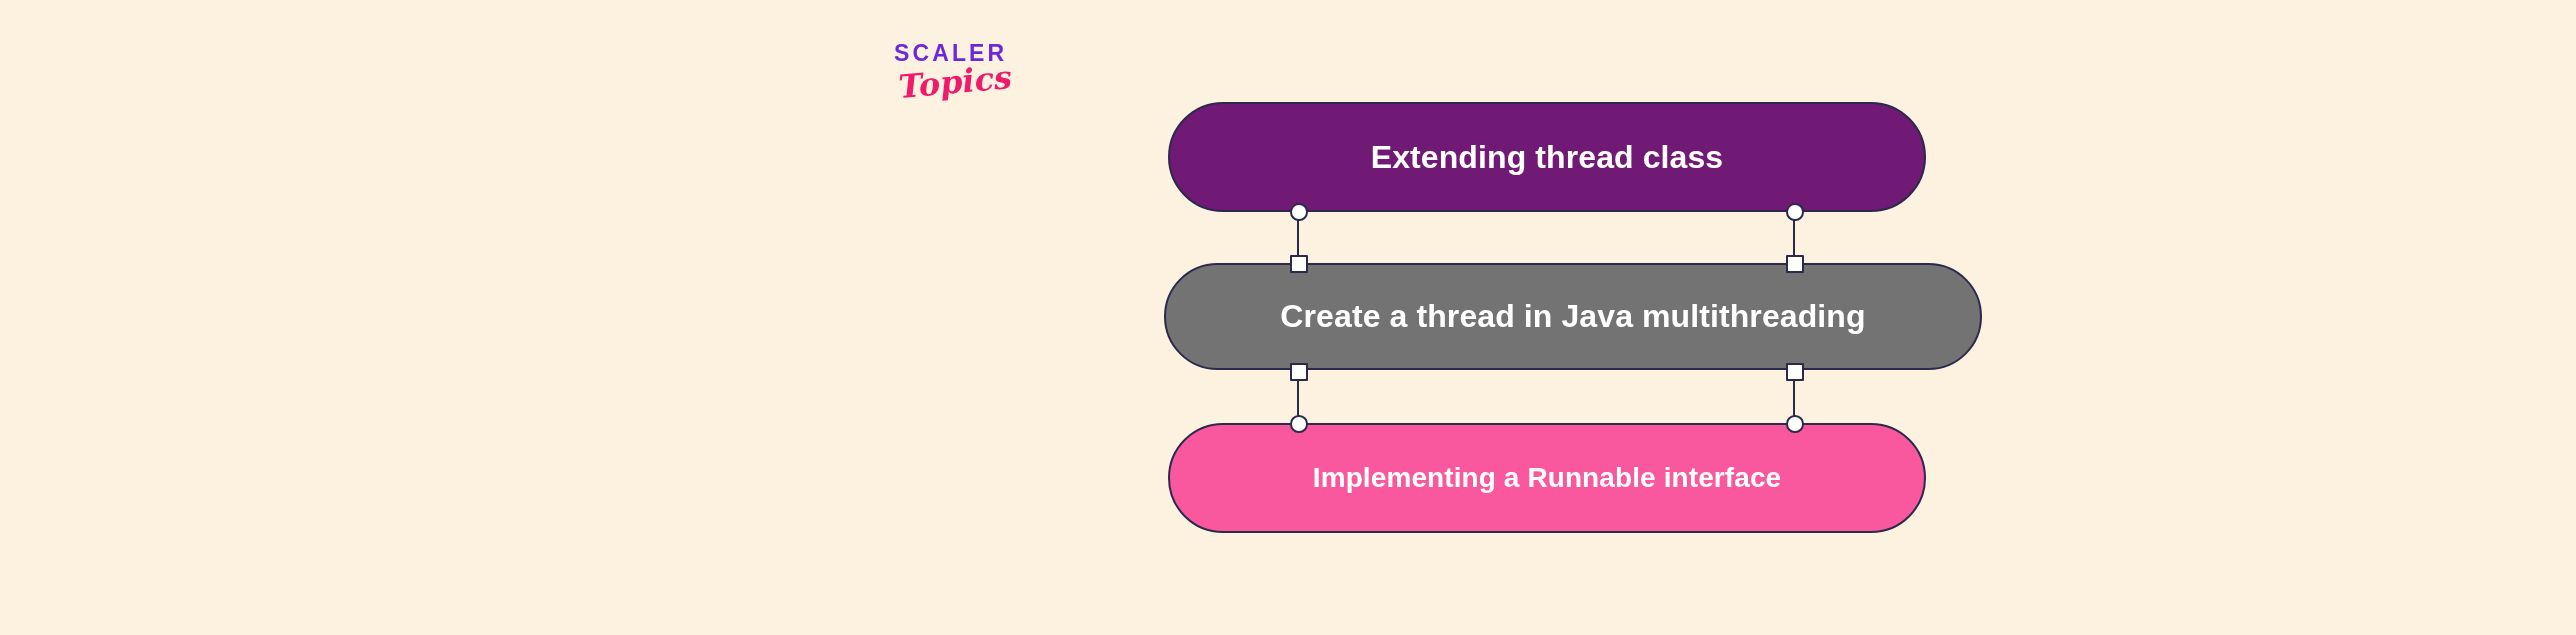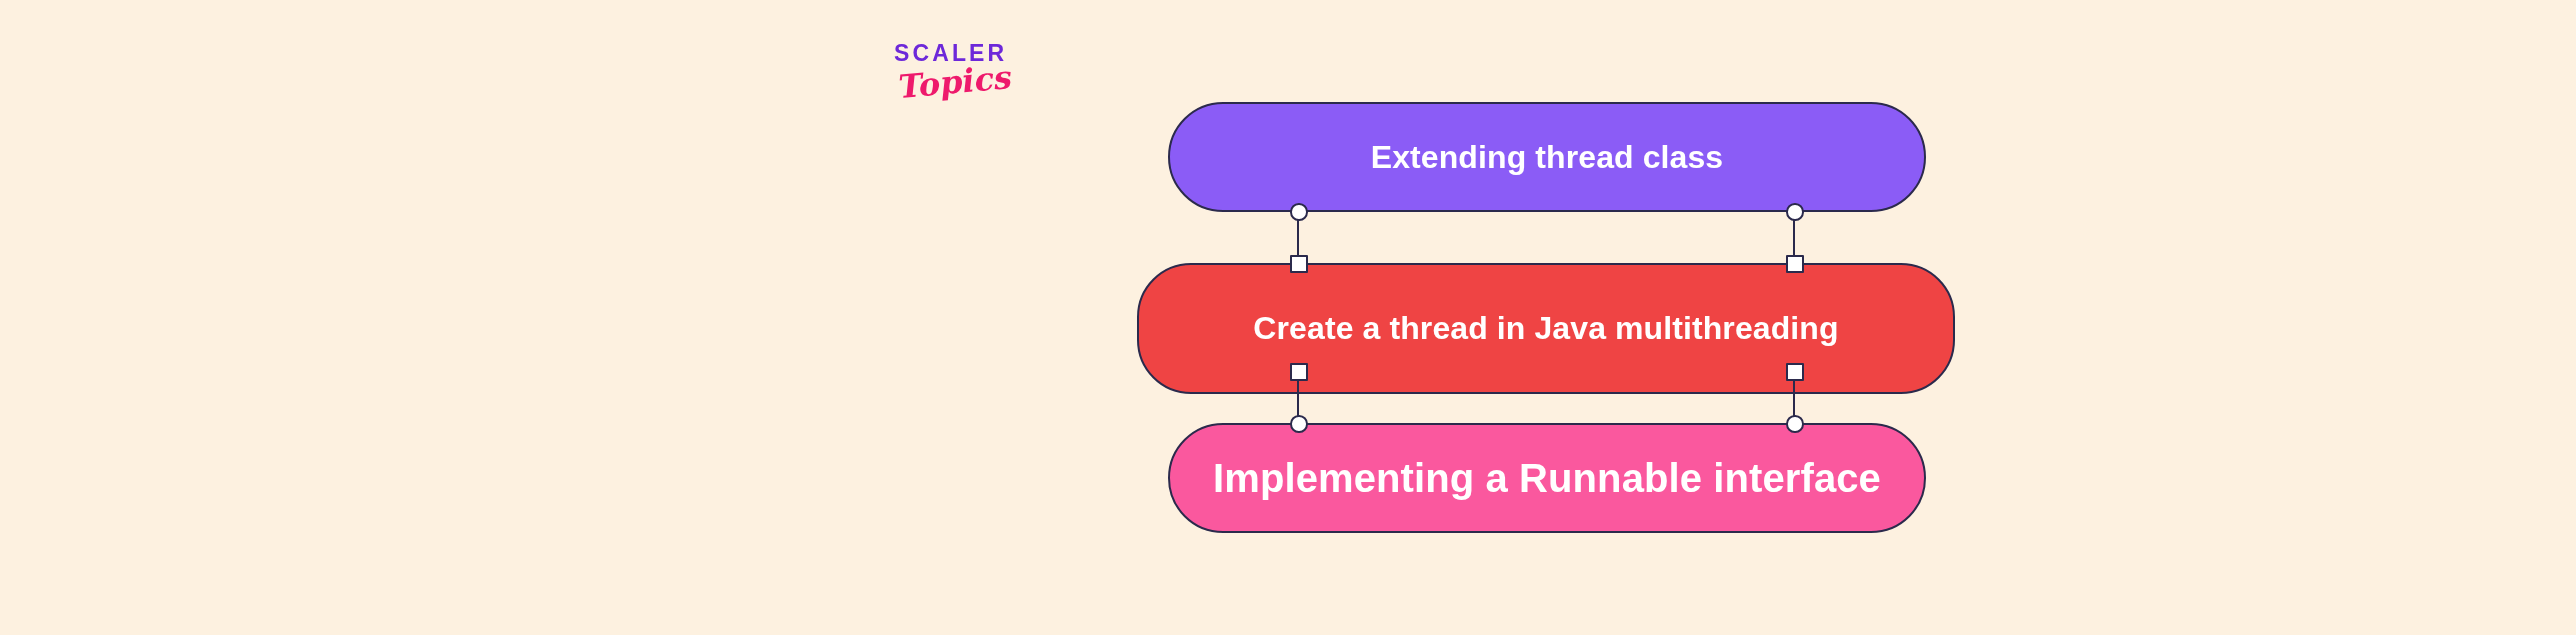--- a/index.html
+++ b/index.html
@@ -83,46 +83,46 @@
     font-weight: bold;
     letter-spacing: 0.1px;
   }
 
   
   #node-extending {
     left: 1168px;
     top: 102px;
     width: 758px;
     height: 110px;
-    background: #8b5cf6;
+    background: #701a75;
     border-radius: 55px;
   }
   #node-extending .node-label { font-size: 32px; }
 
   
   #node-create {
-    left: 1137px;
+    left: 1164px;
     top: 263px;
     width: 818px;
-    height: 131px;
-    background: #ef4444;
+    height: 107px;
+    background: #737373;
     border-radius: 54px;
   }
   #node-create .node-label { font-size: 32px; }
 
   
   #node-runnable {
     left: 1168px;
     top: 423px;
     width: 758px;
     height: 110px;
     background: #FA589E;
     border-radius: 55px;
   }
-  #node-runnable .node-label { font-size: 40px; }
+  #node-runnable .node-label { font-size: 28px; }
 
   
   .connector-line {
     position: absolute;
     width: 2.1px;
     background: #2B2A4C;
   }
   .connector-dot {
     position: absolute;
     width: 17.5px;

